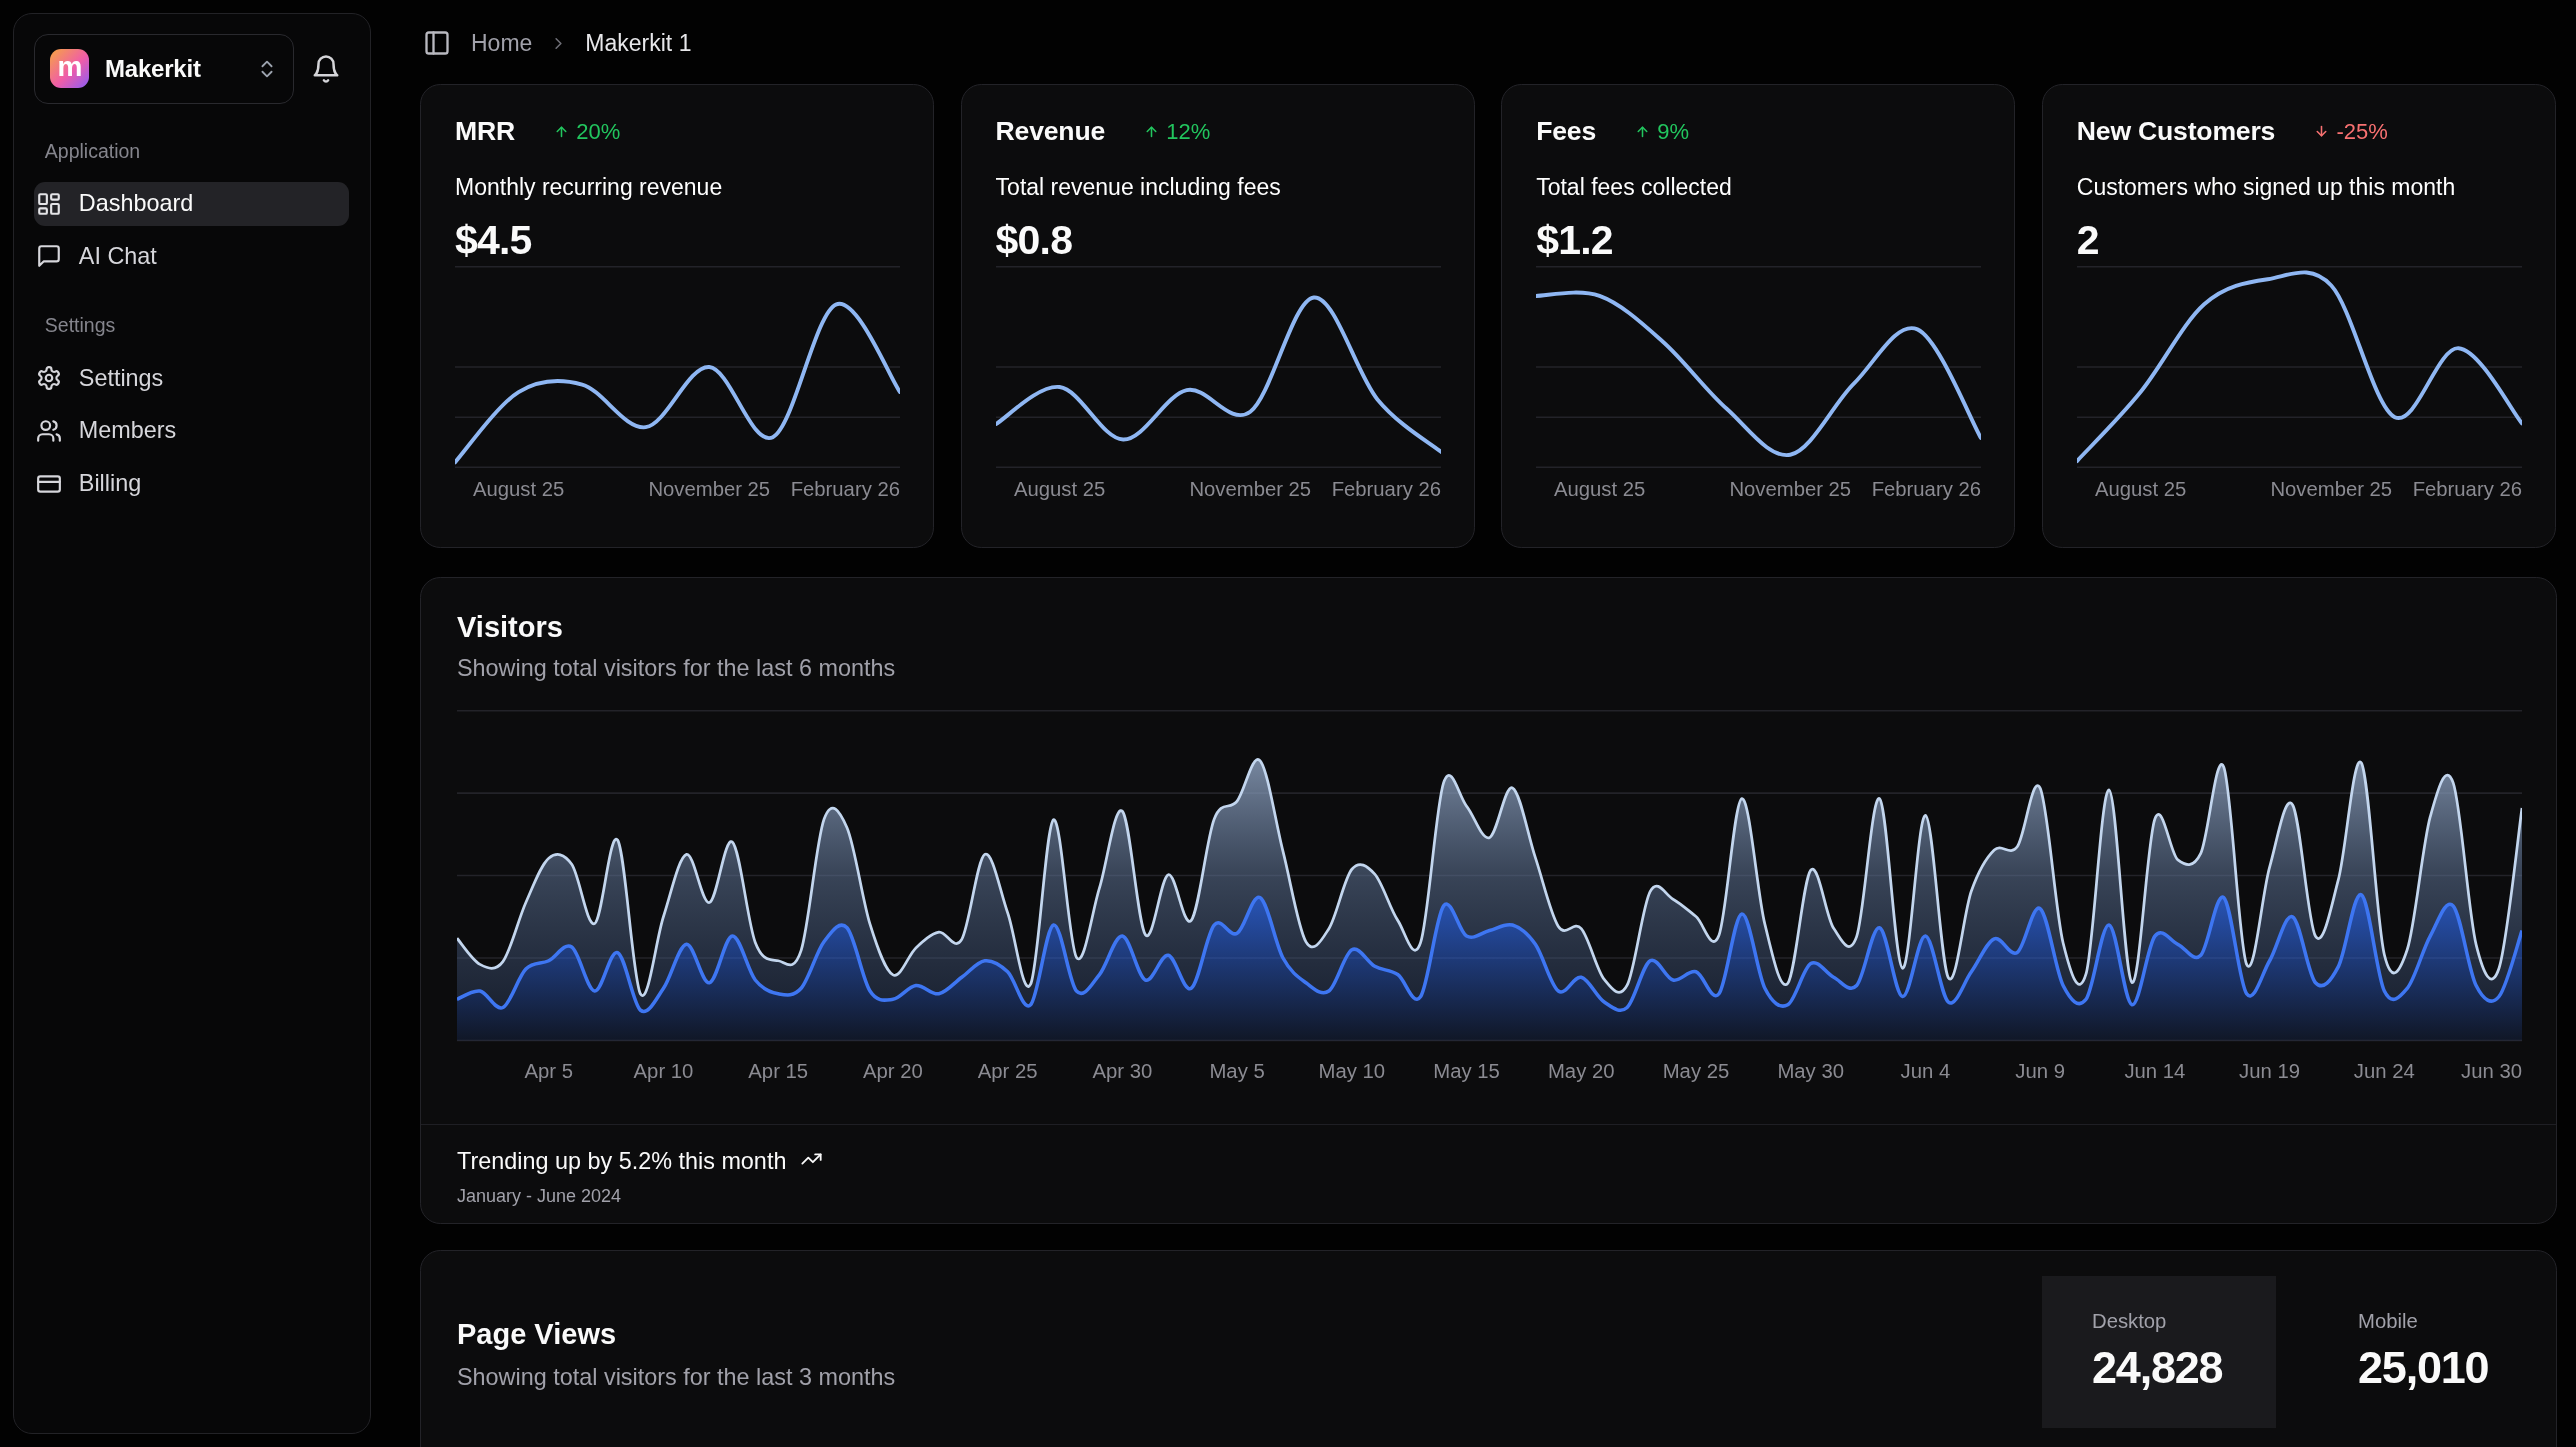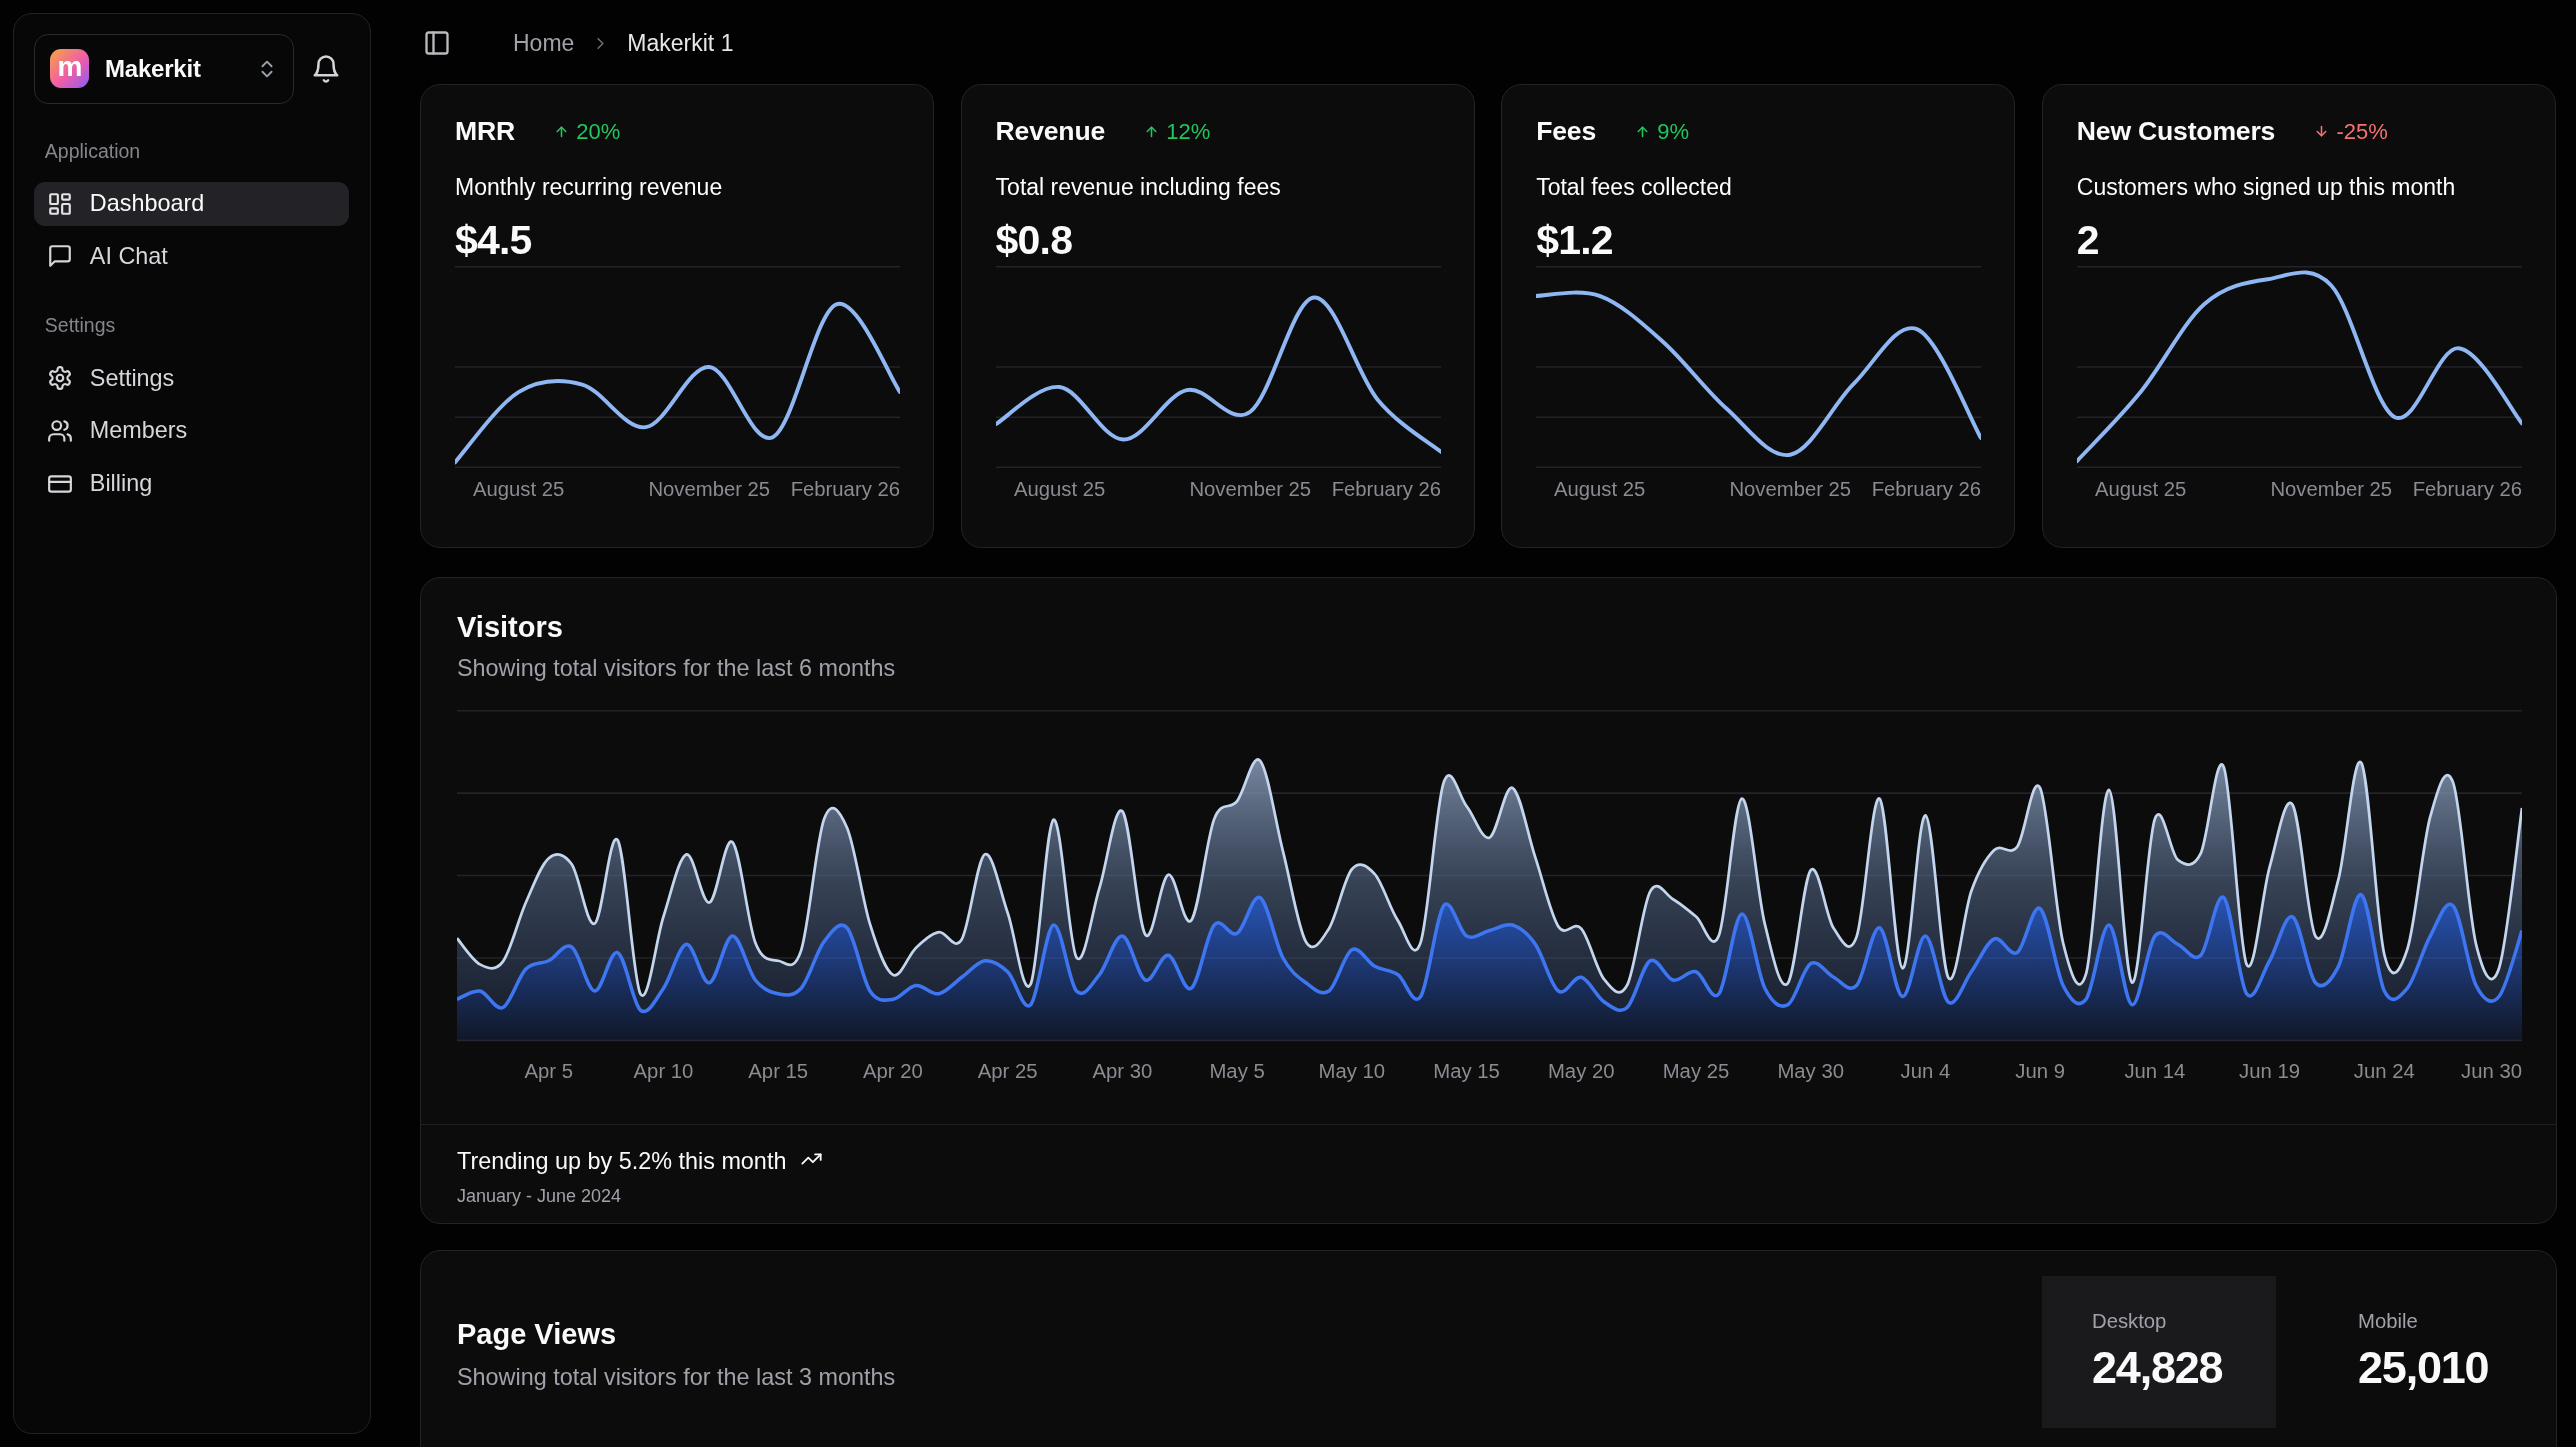--- a/index.html
+++ b/index.html
@@ -24,29 +24,29 @@
   .logo{
     width:39px;height:39px;border-radius:11px;flex:none;
     background:linear-gradient(135deg,#f7a541 0%,#ef5da8 55%,#8b5cf6 100%);
     display:flex;align-items:center;justify-content:center;
     font-size:28px;font-weight:800;color:#fff;line-height:1;padding-bottom:3.1px;box-sizing:border-box;
   }
   .team-name{font-size:24px;font-weight:600;flex:1;letter-spacing:-0.2px;}
   .bell-btn{width:47px;height:47px;display:flex;align-items:center;justify-content:center;cursor:pointer;}
   .section-label{font-size:19.5px;color:#85858d;font-weight:500;margin:36px 0 19px 11px;}
   .nav-item{
-    display:flex;align-items:center;gap:17px;height:44px;padding:0 13px;
+    display:flex;align-items:center;gap:17px;height:44px;padding:0 2px;
     border-radius:11px;font-size:23.4px;color:#d6d6db;margin-bottom:8.6px;cursor:pointer;
   }
   .nav-item.active{background:#232327;color:#fafafa;}
   .nav-item svg{width:26px;height:26px;flex:none;}
   
   .main{position:absolute;left:395px;top:0;right:0;bottom:0;}
   .breadcrumb{position:absolute;left:25px;top:22px;height:42px;display:flex;align-items:center;gap:17px;}
-  .crumb-muted{font-size:23px;color:#a1a1aa;cursor:pointer;margin-left:42px;}
+  .crumb-muted{font-size:23px;color:#a1a1aa;cursor:pointer;}
   .crumb-current{font-size:23px;color:#e7e7ea;}
   .panel-btn{width:34px;height:34px;display:flex;align-items:center;justify-content:center;cursor:pointer;}
   .card{background:#0c0c0d;border:1.6px solid #232328;border-radius:20.3px;box-sizing:border-box;}
   
   .cards-row{position:absolute;left:25px;top:84px;display:flex;gap:26.6px;}
   .stat-card{width:514px;height:464px;padding:31px 34px;position:relative;}
   .card-head{display:flex;align-items:center;gap:38px;}
   .card-title{font-size:26.6px;font-weight:600;letter-spacing:-0.2px;}
   .delta{display:flex;align-items:center;gap:6.3px;font-size:22px;color:#22c55e;}
   .delta.down{color:#f87171;}

